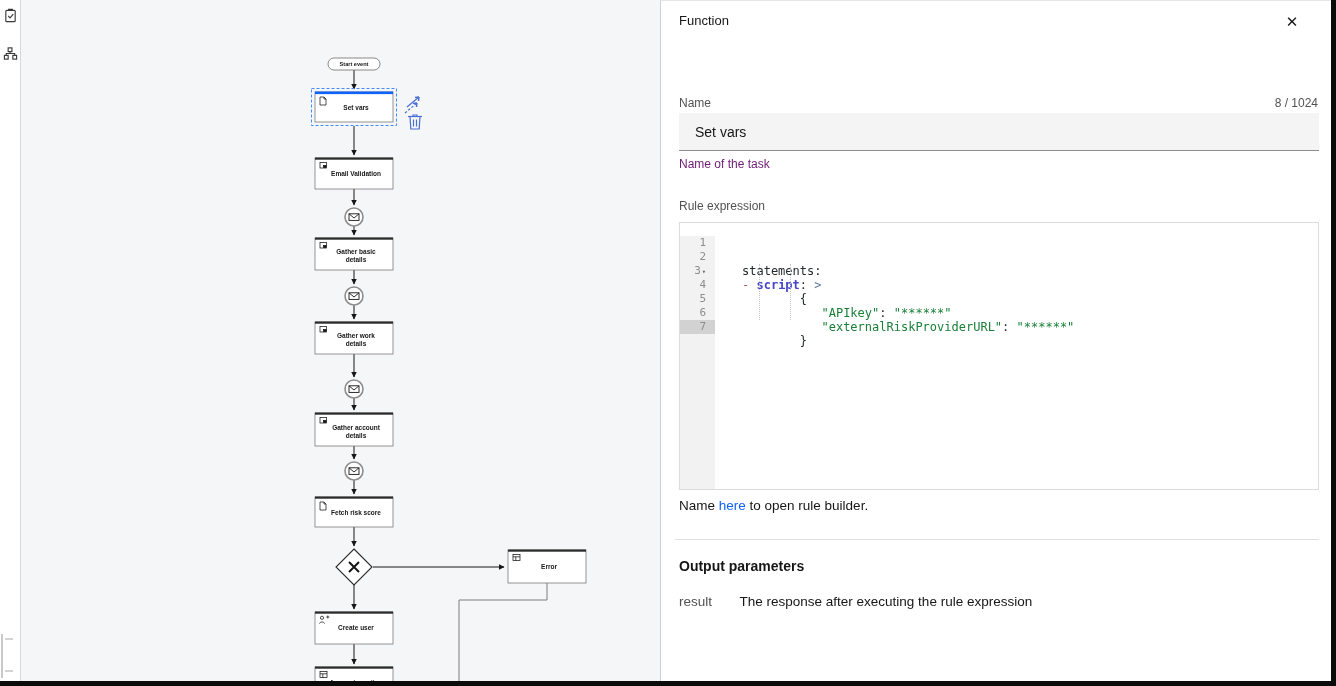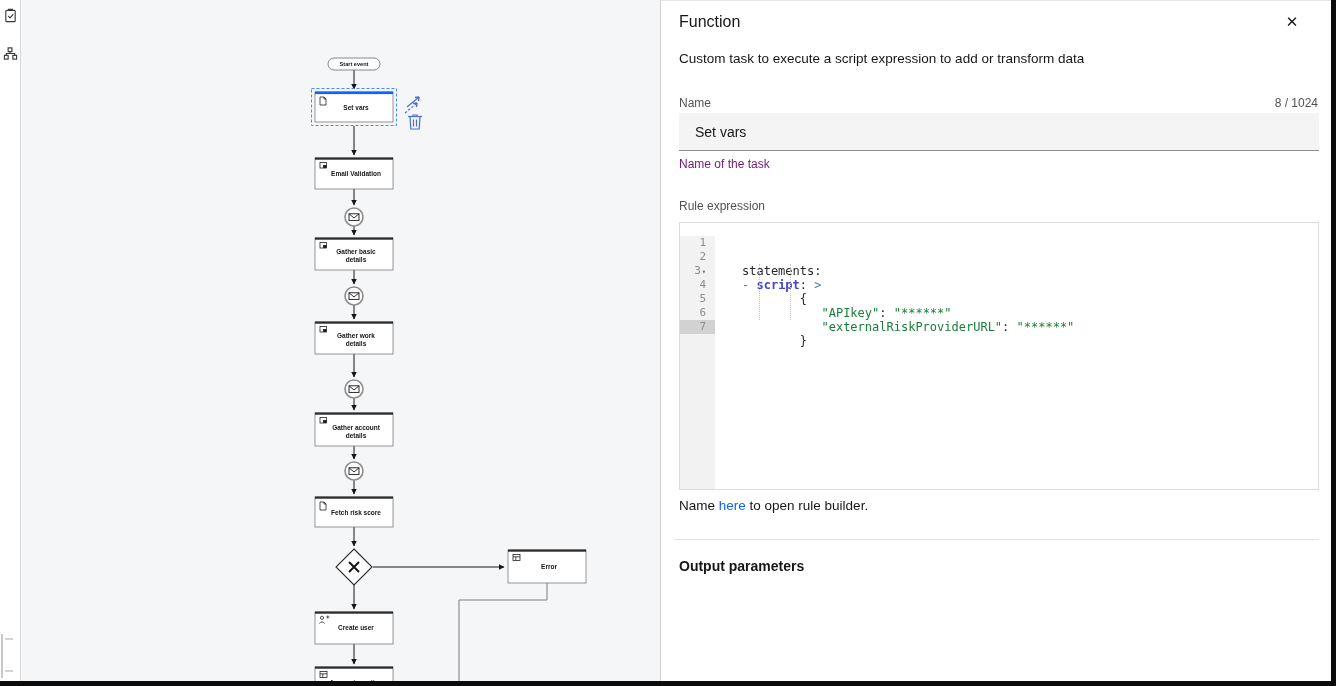--- a/index.html
+++ b/index.html
@@ -28,21 +28,21 @@
   .task { fill:#ffffff; stroke:#7a7a7a; stroke-width:0.8; }
   .topbar { fill:#2b2b2b; }
   .topbar-sel { fill:#0f62fe; }
   .sel-outline { fill:none; stroke:#4589ff; stroke-width:1; stroke-dasharray:3 2; }
   .mini-icon { stroke:#161616; stroke-width:0.75; fill:none; }
   .blue-ic { stroke:#4a6fd4; fill:none; stroke-width:1.2; }
 
   
   .panel { position:absolute; left:660px; top:0; width:671px; height:686px;
            background:#fff; border-left:1px solid #d0d0d0; border-top:1px solid #e6e6e6; }
-  .panel-title { position:absolute; left:18px; top:12px; font-size:16px; color:#161616; }
+  .panel-title { position:absolute; left:18px; top:12px; font-size:13px; color:#161616; }
   .close-btn { position:absolute; right:28px; top:10px; width:22px; height:22px;
                font-size:15px; color:#161616; text-align:center; line-height:22px; cursor:pointer; }
   .panel-desc { position:absolute; left:18px; top:50px; font-size:13.5px; color:#161616; }
 
   .field-label { font-size:12px; color:#525252; }
   .name-label { position:absolute; left:18px; top:95px; }
   .name-counter { position:absolute; right:13px; top:95px; font-size:12px; color:#525252; }
   .name-input { position:absolute; left:18px; top:112px; width:640px; height:38px;
                 background:#f4f4f4; border:none; border-bottom:1px solid #8d8d8d;
                 padding:0 16px; font-size:14px; color:#161616;
@@ -282,21 +282,20 @@
           <path d="M299,673.8 h7 M301.8,673.8 v3.7"></path>
     </g>
     <text class="node-label" x="335" y="685">Account creation</text>
   </g>
 </svg>
 </div>
 
 <div class="panel">
   <div class="panel-title">Function</div>
   <div class="close-btn">✕</div>
-  <div class="panel-desc">Custom task to execute a script expression to add or transform data</div>
 
   <div class="field-label name-label">Name</div>
   <div class="name-counter">8 / 1024</div>
   <input class="name-input" type="text" value="Set vars" style="">
   <div class="name-helper">Name of the task</div>
 
   <div class="field-label rule-label">Rule expression</div>
 
   <div class="editor">
     <div class="ed-row">
@@ -331,20 +330,24 @@
         <div class="gut"></div>
         <div class="code"></div>
       </div>
   </div>
 
   <div class="hint"><span>Name </span><span class="link">here</span><span> to open rule builder.</span></div>
 
   <div class="divider"></div>
 
   <div class="out-heading">Output parameters</div>
+  <div class="param-row">
+    <span class="param-name">result</span>
+    <span class="param-desc">The response after executing the rule expression</span>
+  </div>
 
   <div class="learn-more">
     <span>Learn more</span>
     <span class="launch-ic">
       <svg viewBox="0 0 14 14">
           <path d="M11.5 8v4h-9v-9H7"></path>
           <path d="M8.5 1.5h4v4"></path>
           <path d="M12.5 1.5L7 7"></path>
         </svg>
     </span>

